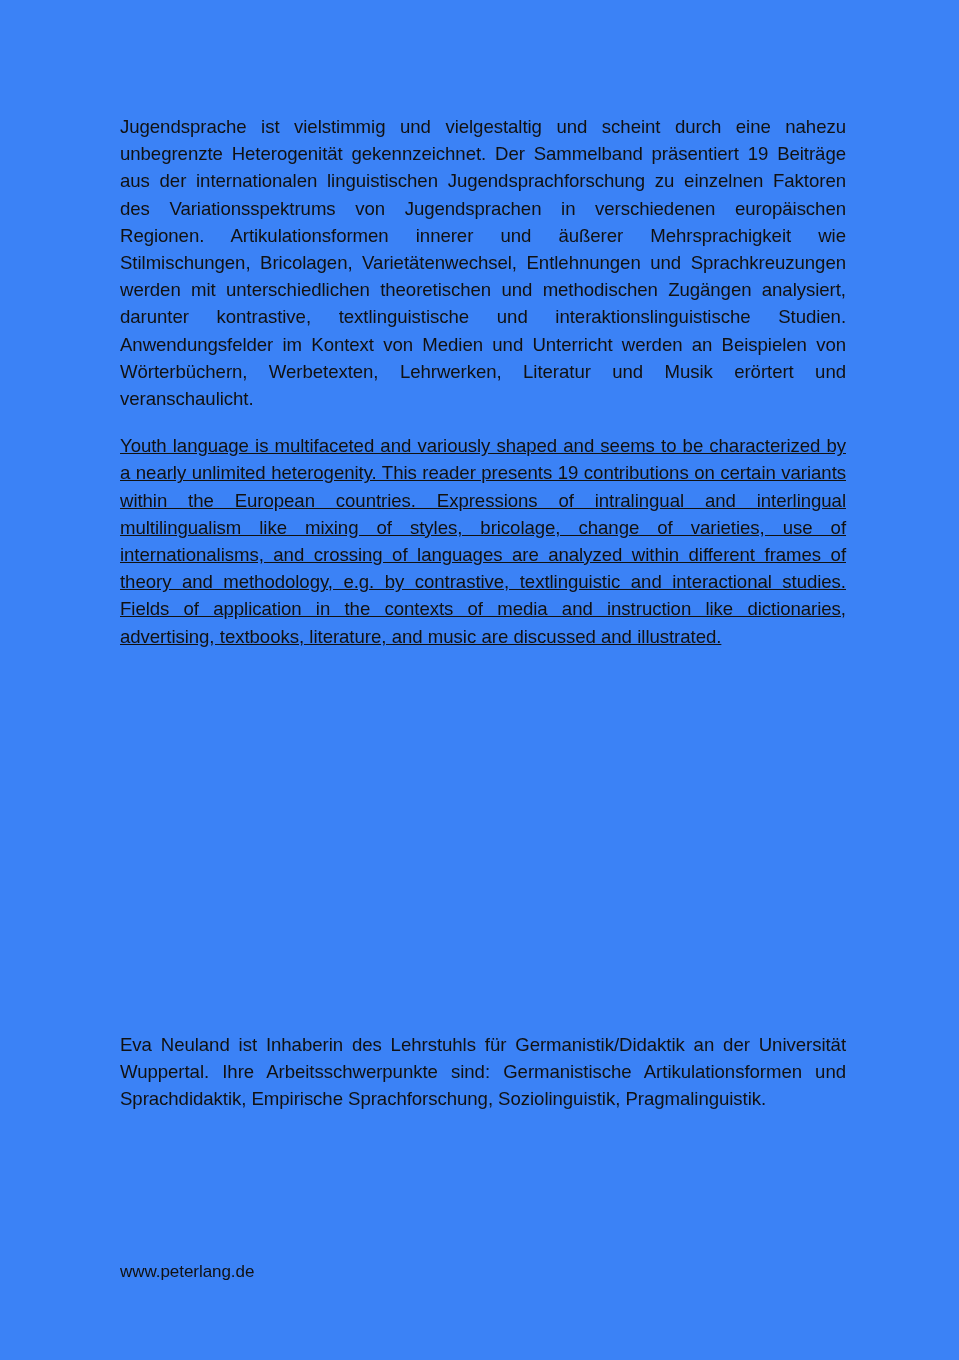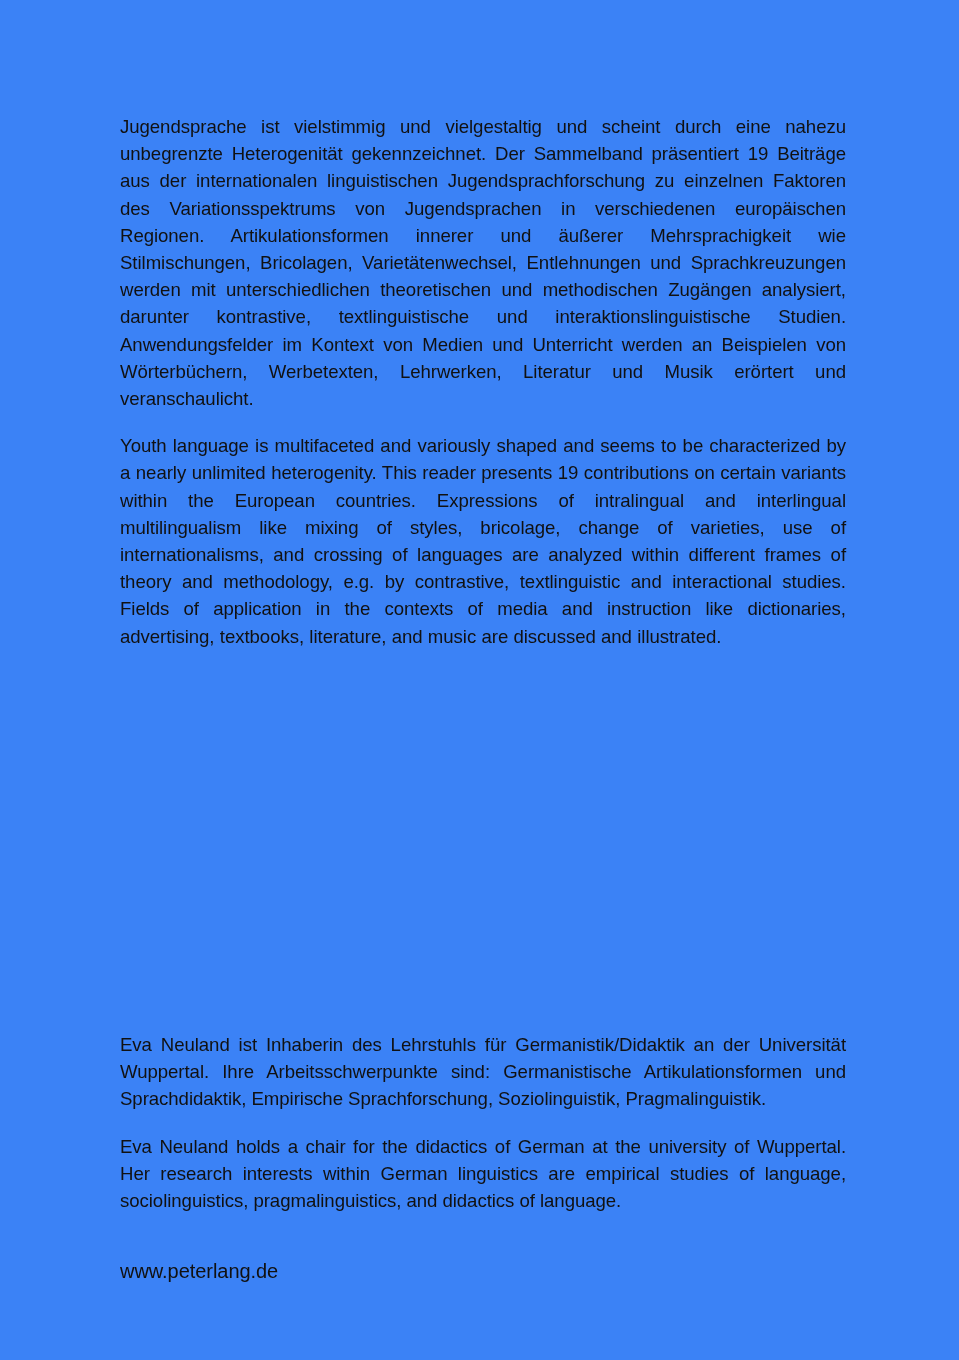--- a/index.html
+++ b/index.html
@@ -32,20 +32,21 @@
     font-size: 18.6px;
     line-height: 27.2px;
     text-align: justify;
     text-justify: inter-word;
     letter-spacing: -0.05px;
     word-spacing: 0.2px;
     color: #111111;
   }
   .blurb p + p {
     margin-top: 20px;
+    text-decoration: underline;
   }
   .bio {
     position: absolute;
     left: 120px;
     top: 1031px;
     width: 726px;
   }
   .bio p {
     margin: 0;
     font-size: 18.6px;
@@ -59,38 +60,37 @@
     margin-top: 20px;
   }
   .bio p.last-line,
   .url-line {
     text-align: left;
   }
   .url-line {
     position: absolute;
     left: 120px;
     top: 1258px;
-    font-size: 20px;
+    font-size: 17px;
     line-height: 27.2px;
     letter-spacing: -0.05px;
     color: #111111;
   }
 </style>
 </head>
 <body>
 
 <div class="page">
 
   <div class="content">
     <div class="blurb">
       <p>Jugendsprache ist vielstimmig und vielgestaltig und scheint durch eine nahezu unbegrenzte Heterogenität gekennzeichnet. Der Sammelband präsentiert 19 Beiträge aus der internationalen linguistischen Jugendsprachforschung zu einzelnen Faktoren des Variationsspektrums von Jugendsprachen in verschiedenen europäischen Regionen. Artikulationsformen innerer und äußerer Mehrsprachigkeit wie Stilmischungen, Bricolagen, Varietätenwechsel, Entlehnungen und Sprachkreuzungen werden mit unterschiedlichen theoretischen und methodischen Zugängen analysiert, darunter kontrastive, textlinguistische und interaktionslinguistische Studien. Anwendungsfelder im Kontext von Medien und Unterricht werden an Beispielen von Wörterbüchern, Werbetexten, Lehrwerken, Literatur und Musik erörtert und veranschaulicht.</p>
       <p>Youth language is multifaceted and variously shaped and seems to be characterized by a nearly unlimited heterogenity. This reader presents 19 contributions on certain variants within the European countries. Expressions of intralingual and interlingual multilingualism like mixing of styles, bricolage, change of varieties, use of internationalisms, and crossing of languages are analyzed within different frames of theory and methodology, e.g. by contrastive, textlinguistic and interactional studies. Fields of application in the contexts of media and instruction like dictionaries, advertising, textbooks, literature, and music are discussed and illustrated.</p>
     </div>
   </div>
 
   <div class="bio">
     <p>Eva Neuland ist Inhaberin des Lehrstuhls für Germanistik/Didaktik an der Universität Wuppertal. Ihre Arbeitsschwerpunkte sind: Germanistische Artikulationsformen und Sprachdidaktik, Empirische Sprachforschung, Soziolinguistik, Pragmalinguistik.</p>
-    <p>Eva Neuland holds a chair for the didactics of German at the university of Wuppertal. Her research interests within German linguistics are empirical studies of language, sociolinguistics, pragmalinguistics, and didactics of language.</p>
   </div>
 
   <div class="url-line">www.peterlang.de</div>
 
 </div>
 
 </body></html>

